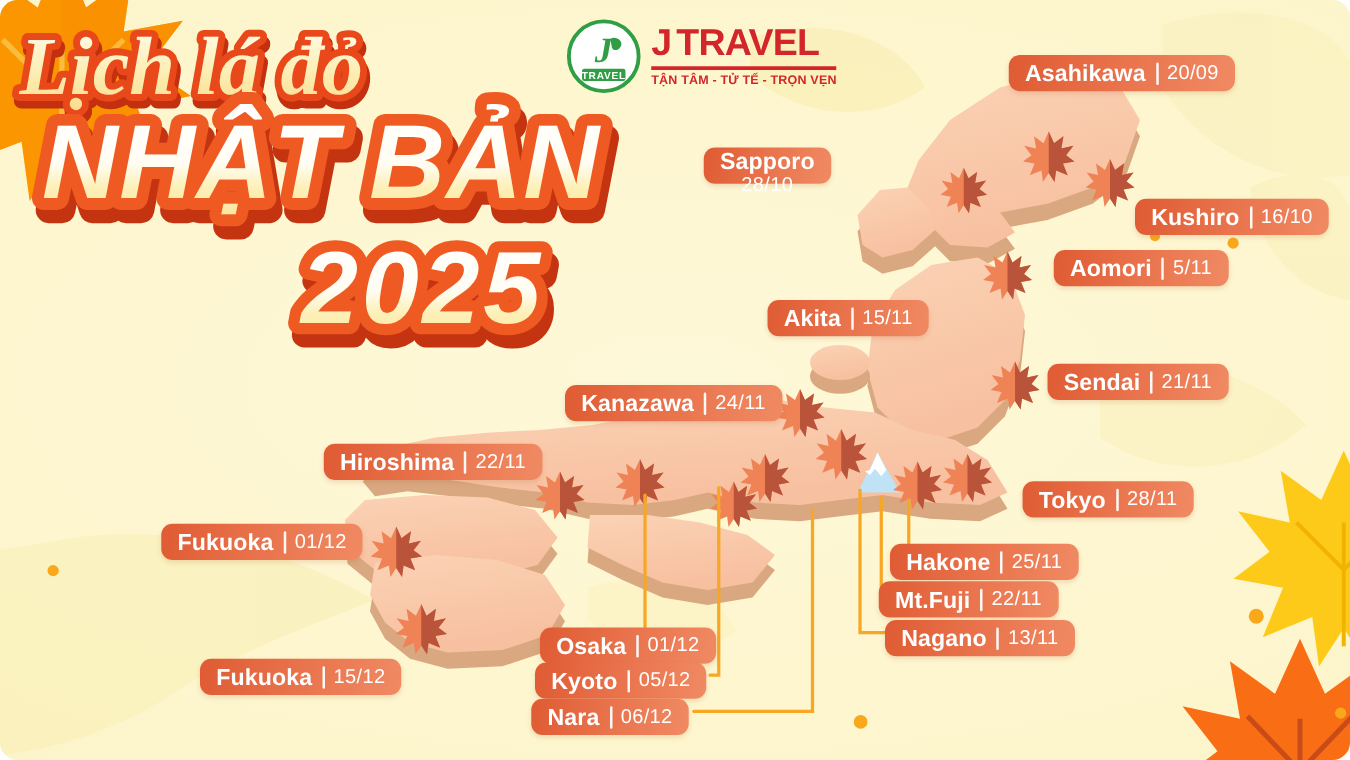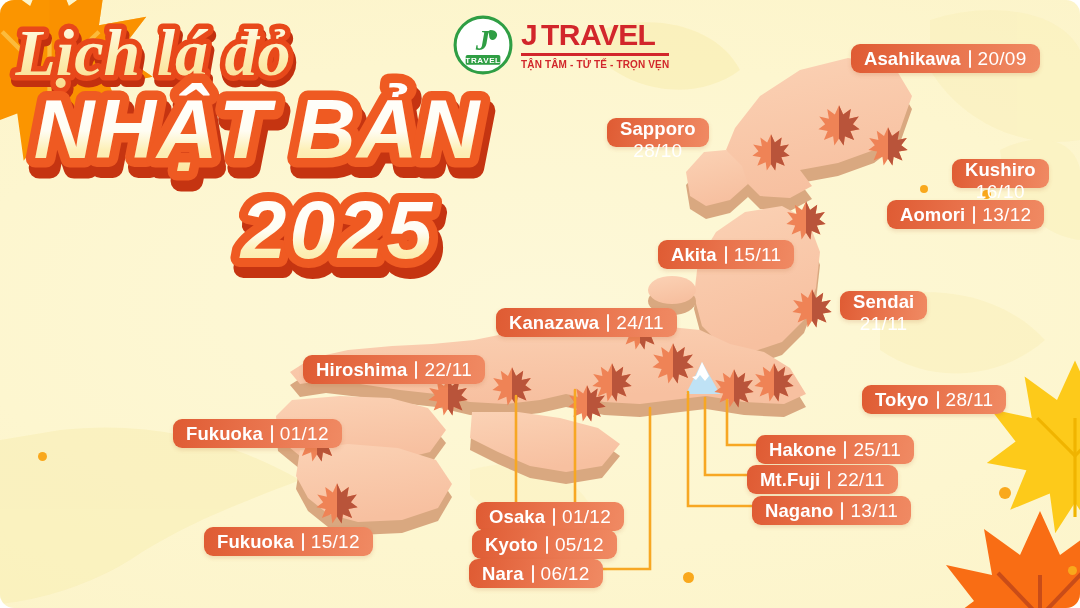--- a/index.html
+++ b/index.html
@@ -28,32 +28,31 @@
     height:29px;
     padding:0 13px;
     border-radius:9px;
     background:linear-gradient(100deg,#df5b33 0%,#e8714a 45%,#f08a63 100%);
     box-shadow:0 2px 4px rgba(180,90,40,.18);
     color:#ffffff;
     white-space:nowrap;
     font-size:18px;
     letter-spacing:.1px;
     z-index:30;
-    margin-left:44px;
   }
   .pill .city{font-weight:bold;font-size:18.5px;}
   .pill .sep{
     display:inline-block;
     margin:0 7px 0 8px;
     width:2px;height:18px;
     background:#ffffff;
     border-radius:1px;
     opacity:.95;
   }
-  .pill .date{font-weight:400;font-size:19px;letter-spacing:.3px;}
+  .pill .date{font-weight:400;font-size:16px;letter-spacing:.3px;}
 
   
   #headline{position:absolute;left:0;top:0;width:520px;height:290px;z-index:25;}
 
   
   #logo{
     position:absolute;left:452px;top:14px;
     display:flex;align-items:center;gap:7px;
     z-index:40;
   }
@@ -316,36 +315,36 @@
       <div class="pill" style="left: 807px; top: 44px;">
         <span class="city">Asahikawa</span>
         <span class="sep"></span>
         <span class="date">20/09</span>
       </div>
       <div class="pill" style="left: 563px; top: 118px; flex-direction: column;">
         <span class="city">Sapporo</span>
         <span class="sep"></span>
         <span class="date">28/10</span>
       </div>
-      <div class="pill" style="left: 908px; top: 159px; flex-direction: column;">
+      <div class="pill" style="left: 908px; top: 159px;">
         <span class="city">Kushiro</span>
         <span class="sep"></span>
         <span class="date">16/10</span>
       </div>
       <div class="pill" style="left: 843px; top: 200px;">
         <span class="city">Aomori</span>
         <span class="sep"></span>
-        <span class="date">13/12</span>
+        <span class="date">5/11</span>
       </div>
       <div class="pill" style="left: 614px; top: 240px;">
         <span class="city">Akita</span>
         <span class="sep"></span>
         <span class="date">15/11</span>
       </div>
-      <div class="pill" style="left: 796px; top: 291px; flex-direction: column;">
+      <div class="pill" style="left: 838px; top: 291px;">
         <span class="city">Sendai</span>
         <span class="sep"></span>
         <span class="date">21/11</span>
       </div>
       <div class="pill" style="left: 452px; top: 308px;">
         <span class="city">Kanazawa</span>
         <span class="sep"></span>
         <span class="date">24/11</span>
       </div>
       <div class="pill" style="left: 259px; top: 355px; justify-content: space-between;">

